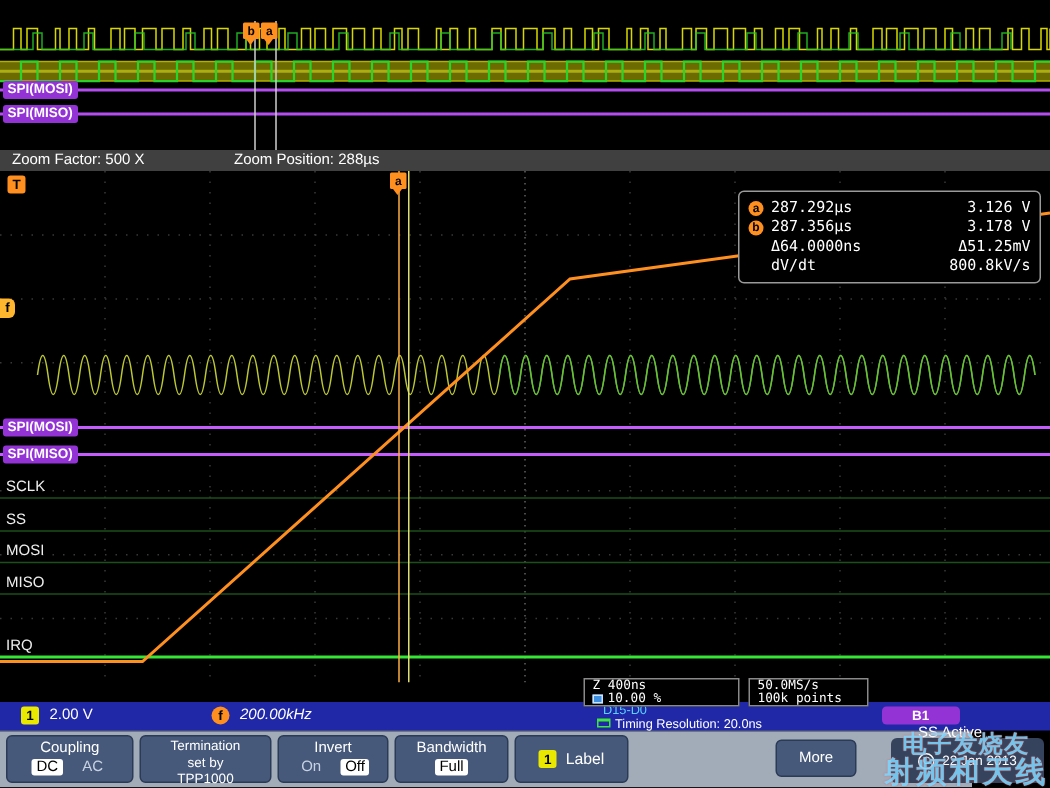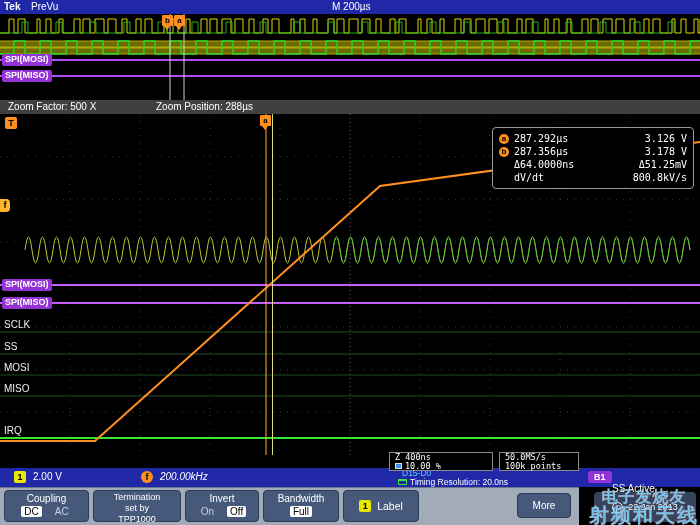--- a/index.html
+++ b/index.html
@@ -58,25 +58,25 @@
   .sqbadge{position:absolute;width:12px;height:12px;background:#e8e800;color:#000;font-weight:bold;font-size:9px;
            text-align:center;line-height:12px;border-radius:2px;}
   .sb-ch1{position:absolute;left:33px;top:3px;color:#fff;font-size:10px;}
   .sb-fbadge{position:absolute;left:141px;top:3px;width:12px;height:12px;background:#ff9020;color:#000;
            font-weight:bold;font-size:9px;text-align:center;line-height:12px;border-radius:50%;}
   .sb-freq{position:absolute;left:160px;top:3px;color:#fff;font-size:10px;font-style:italic;}
   .sb-d15{position:absolute;left:402px;top:0;color:#5ad1ff;font-size:8.5px;}
   .sb-timing{position:absolute;left:398px;top:9px;color:#fff;font-size:8.5px;display:flex;align-items:center;}
   .busicon{display:inline-block;width:9px;height:6px;border:1px solid #3ce63c;border-top:2px solid #3ce63c;margin-right:3px;}
   .sb-b1{position:absolute;left:588px;top:3px;background:#9333d6;color:#fff;font-size:9px;font-weight:bold;
-           padding:1px 6px;border-radius:3px;line-height:10px;}
+           padding:1px 20px;border-radius:3px;line-height:10px;}
   .sb-ss{position:absolute;left:612px;top:3px;color:#fff;font-size:10px;margin-top:12px;}
 
   
-  .menubar{position:absolute;left:0;top:487px;width:579px;height:38px;background:#a2abb8;border-top:1px solid #6d7687;}
+  .menubar{position:absolute;left:0;top:487px;width:648px;height:38px;background:#a2abb8;border-top:1px solid #6d7687;}
   .btn{position:absolute;top:2px;height:32px;background:#46597a;border:1px solid #2b3a55;border-radius:4px;color:#fff;}
   .btn .t{text-align:center;font-size:10px;margin-top:2px;}
   .optrow{display:flex;justify-content:center;gap:10px;margin-top:2px;font-size:10px;}
   .opt{color:#c8d2e2;padding:0 3px;border-radius:2px;}
   .opt.sel{background:#fff;color:#000;}
   .term{font-size:9px;line-height:10px;text-align:center;margin-top:1px;}
   #btn-coupling{left:4px;width:85px;}
   #btn-term{left:93px;width:88px;}
   #btn-invert{left:185px;width:74px;}
   #btn-bw{left:263px;width:76px;}
@@ -92,25 +92,20 @@
   .watermark{position:absolute;right:1px;bottom:-1px;z-index:9;color:#7dd3fc;font-weight:bold;text-align:center;
              opacity:.9;pointer-events:none;text-shadow:0 0 1px #ff5040;}
   .wm1{font-size:16px;letter-spacing:1px;line-height:17px;}
   .wm2{font-size:20px;letter-spacing:2px;line-height:21px;}
 </style>
 </head>
 <body>
 
 <div class="screen">
 
-  <div class="topbar">
-    <span class="brand">Tek</span>
-    <span class="mode">PreVu</span>
-    <span class="tb">M 200µs</span>
-  </div>
 
   <div class="overview">
     <svg id="ov-svg" width="700" height="86">
         <path d="M0 19 H9 V5 H14 V19 H18 V5 H25 V19 H37 V5 H40 V19 H46 V5 H51 V19 H59 V5 H63 V19 H74 V5 H80 V19 H83 V5 H90 V19 H95 V5 H104 V19 H108 V5 H116 V19 H122 V5 H127 V19 H136 V5 H141 V19 H145 V5 H152 V19 H164 V5 H167 V19 H173 V5 H178 V19 H186 V5 H190 V19 H201 V5 H207 V19 H210 V5 H217 V19 H222 V5 H231 V19 H235 V5 H243 V19 H249 V5 H254 V19 H263 V5 H268 V19 H272 V5 H279 V19 H291 V5 H294 V19 H300 V5 H305 V19 H313 V5 H317 V19 H328 V5 H334 V19 H337 V5 H344 V19 H349 V5 H358 V19 H362 V5 H370 V19 H376 V5 H381 V19 H390 V5 H395 V19 H399 V5 H406 V19 H418 V5 H421 V19 H427 V5 H432 V19 H440 V5 H444 V19 H455 V5 H461 V19 H464 V5 H471 V19 H476 V5 H485 V19 H489 V5 H497 V19 H503 V5 H508 V19 H517 V5 H522 V19 H526 V5 H533 V19 H545 V5 H548 V19 H554 V5 H559 V19 H567 V5 H571 V19 H582 V5 H588 V19 H591 V5 H598 V19 H603 V5 H612 V19 H616 V5 H624 V19 H630 V5 H635 V19 H644 V5 H649 V19 H653 V5 H660 V19 H672 V5 H675 V19 H681 V5 H686 V19 H694 V5 H698 V19 H700 V5" stroke="#d8d800" fill="none" stroke-width="1"></path>
         <path d="M0 19 H22 V8 H28 V19 H56 V8 H62 V19 H90 V8 H96 V19 H124 V8 H130 V19 H158 V8 H164 V19 H192 V8 H198 V19 H226 V8 H232 V19 H260 V8 H266 V19 H294 V8 H300 V19 H328 V8 H334 V19 H362 V8 H368 V19 H396 V8 H402 V19 H430 V8 H436 V19 H464 V8 H470 V19 H498 V8 H504 V19 H532 V8 H538 V19 H566 V8 H572 V19 H600 V8 H606 V19 H634 V8 H640 V19 H668 V8 H674 V19" stroke="#27c927" fill="none" stroke-width="1" opacity="0.85"></path>
         <rect x="0" y="27" width="700" height="13" fill="#6b6b00"></rect>
         <path d="M0 27 H700" stroke="#b0b000" stroke-width="1"></path>
         <path d="M0 40 H700" stroke="#b0b000" stroke-width="1"></path>
         <path d="M0 33.5 H700" stroke="#d8d820" stroke-width="2" opacity="0.6"></path>
         <path d="M0 40 H14 V27 H25 V40 H40 V27 H51 V40 H66 V27 H77 V40 H92 V27 H103 V40 H118 V27 H129 V40 H144 V27 H155 V40 H170 V27 H181 V40 H196 V27 H207 V40 H222 V27 H233 V40 H248 V27 H259 V40 H274 V27 H285 V40 H300 V27 H311 V40 H326 V27 H337 V40 H352 V27 H363 V40 H378 V27 H389 V40 H404 V27 H415 V40 H430 V27 H441 V40 H456 V27 H467 V40 H482 V27 H493 V40 H508 V27 H519 V40 H534 V27 H545 V40 H560 V27 H571 V40 H586 V27 H597 V40 H612 V27 H623 V40 H638 V27 H649 V40 H664 V27 H675 V40 H690 V27 H701 V40" stroke="#2ad32a" fill="none" stroke-width="1.5"></path>

